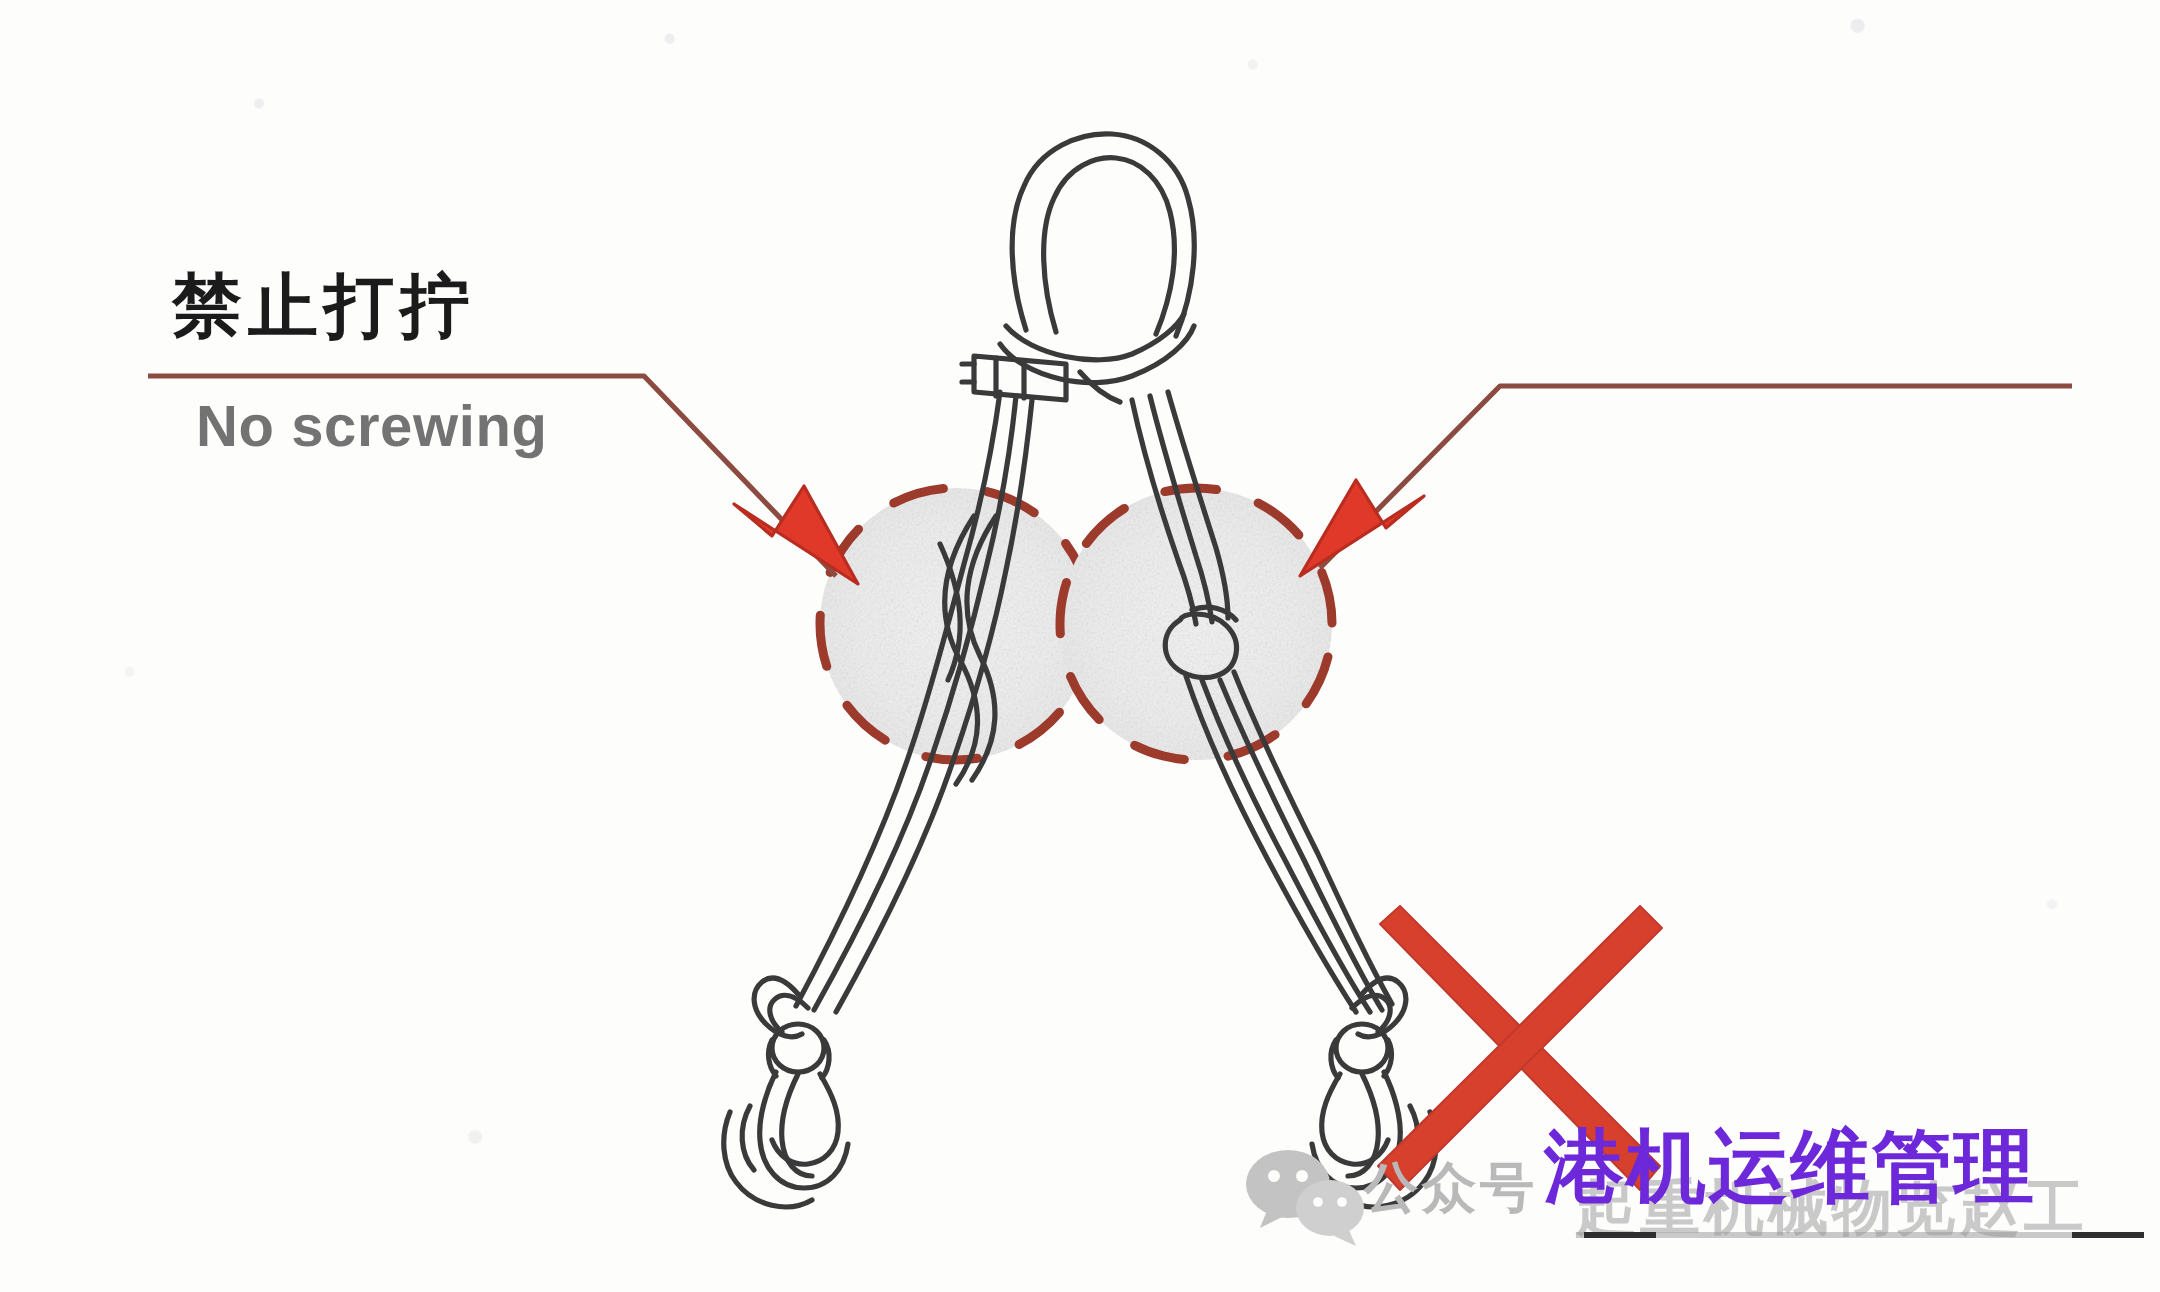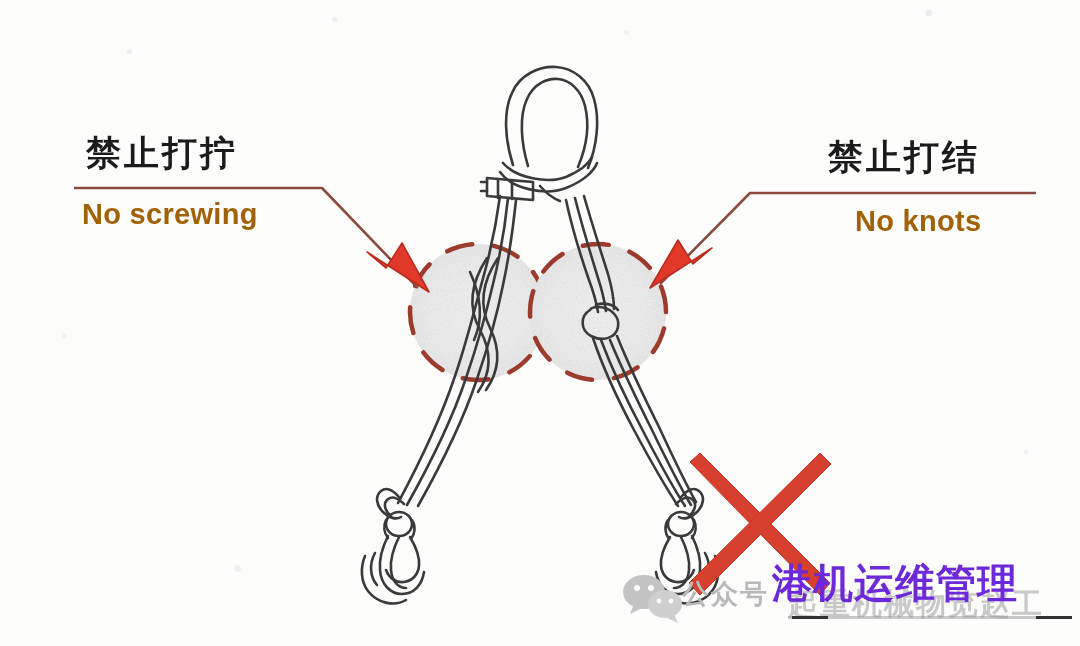--- a/index.html
+++ b/index.html
@@ -25,22 +25,23 @@
   }
   svg.layer{position:absolute;left:0;top:0;width:1080px;height:646px;}
 
   
   .label{position:absolute;white-space:nowrap;}
   .cn{
     font-size:35px;font-weight:700;color:#1b1b1b;letter-spacing:3px;
     font-family:"DejaVu Sans","Liberation Sans",sans-serif;
   }
   .en{
-    font-size:29px;font-weight:700;color:#a16207;letter-spacing:.3px;
+    font-size:29px;font-weight:700;color:#737373;letter-spacing:.3px;
     font-family:"Liberation Sans","DejaVu Sans",sans-serif;
+    margin-left:16px;
   }
   #lbl-left-cn{left:86px;top:130px;}
   #lbl-left-en{left:82px;top:198px;}
   #lbl-right-cn{left:828px;top:134px;}
   #lbl-right-en{left:855px;top:205px;}
 
   
   #wm{position:absolute;left:620px;top:552px;height:94px;width:460px;}
   .wm-gray{
     position:absolute;color:#b9b9b9;font-weight:700;
@@ -197,22 +198,20 @@
 
     <g>
       <path d="M690,462 L700,453 L830,583 L820,595 Z" fill="#d8402e" stroke="#c0392b" stroke-width="1" stroke-linejoin="round"></path>
       <path d="M820,453 L831,464 L700,595 L689,583 Z" fill="#d8402e" stroke="#c0392b" stroke-width="1" stroke-linejoin="round"></path>
     </g>
   </svg>
 
   <div class="label cn" id="lbl-left-cn">禁止打拧</div>
   <div class="label en" id="lbl-left-en">No screwing</div>
 
-  <div class="label cn" id="lbl-right-cn">禁止打结</div>
-  <div class="label en" id="lbl-right-en">No knots</div>
 
   <div id="wm">
     <svg width="70" height="60" style="position:absolute;left:0;top:18px" viewBox="0 0 70 60">
       <ellipse cx="24" cy="22" rx="21" ry="17" fill="#c3c3c3"></ellipse>
       <path d="M14,34 L10,44 L22,38 Z" fill="#c3c3c3"></path>
       <circle cx="17" cy="18" r="3" fill="#fdfdfc"></circle>
       <circle cx="31" cy="18" r="3" fill="#fdfdfc"></circle>
       <ellipse cx="45" cy="34" rx="17" ry="14" fill="#cfcfcf"></ellipse>
       <path d="M54,44 L58,53 L47,48 Z" fill="#cfcfcf"></path>
       <circle cx="39" cy="31" r="2.4" fill="#fdfdfc"></circle>

